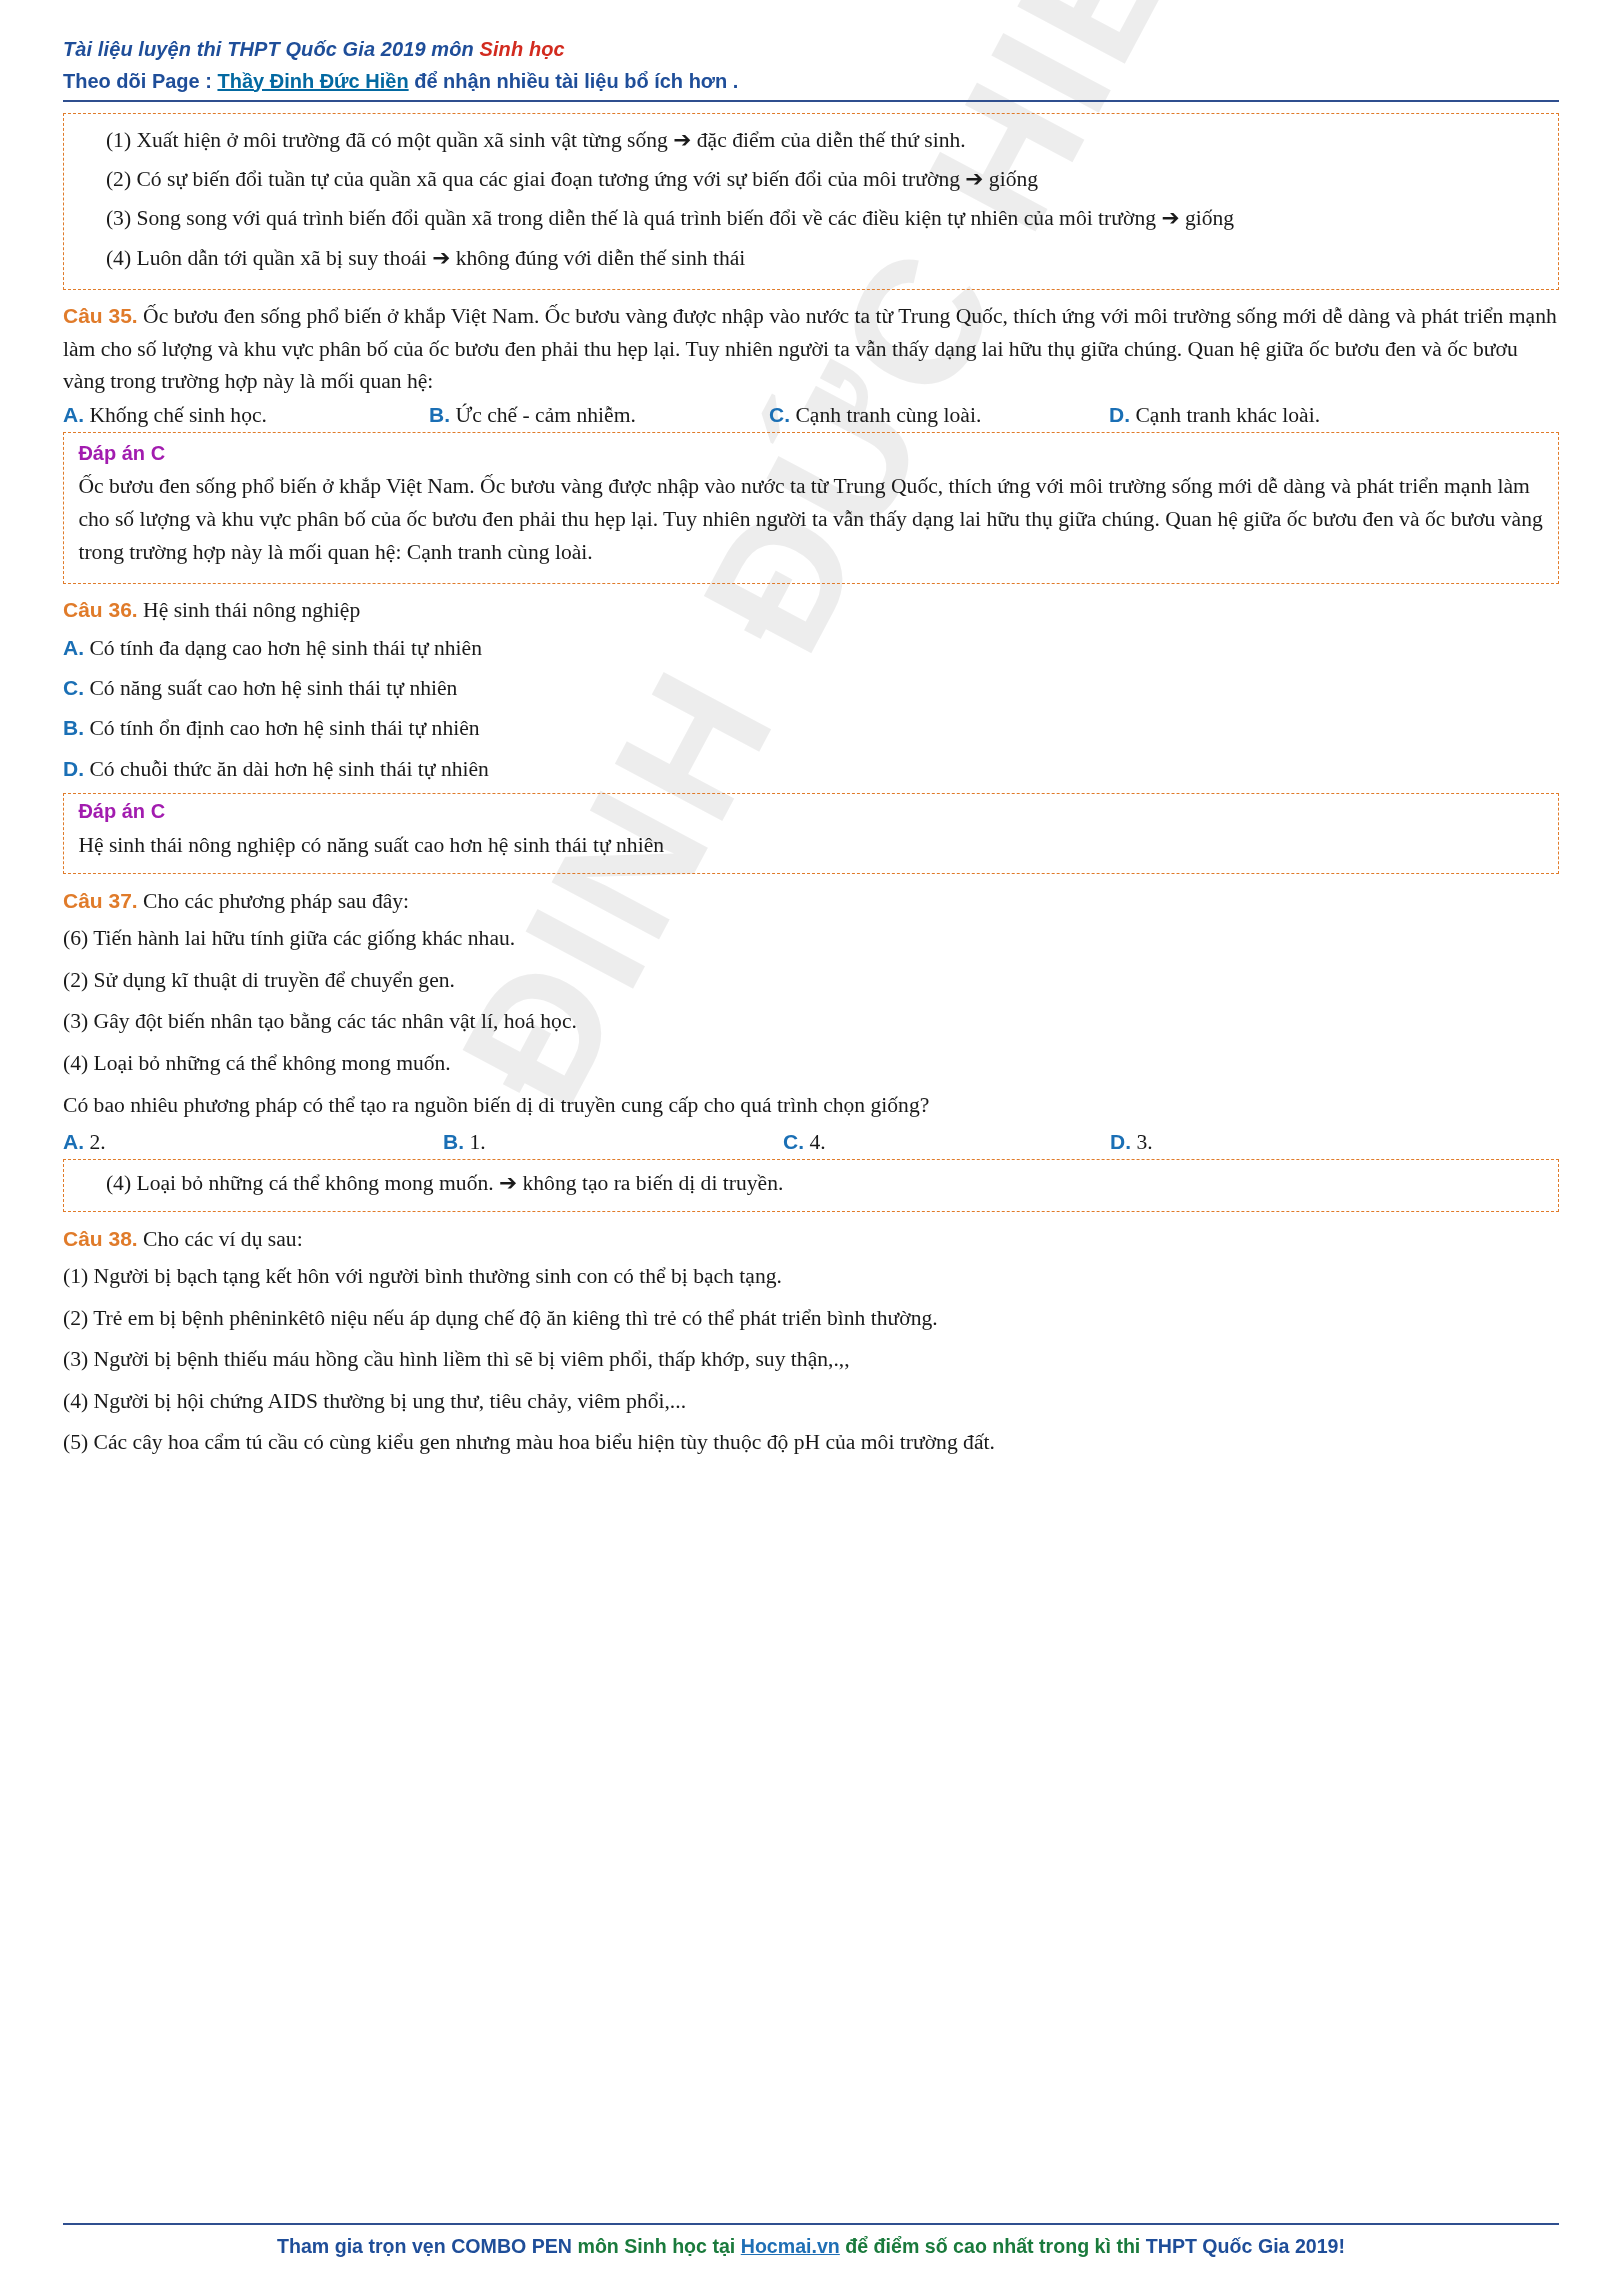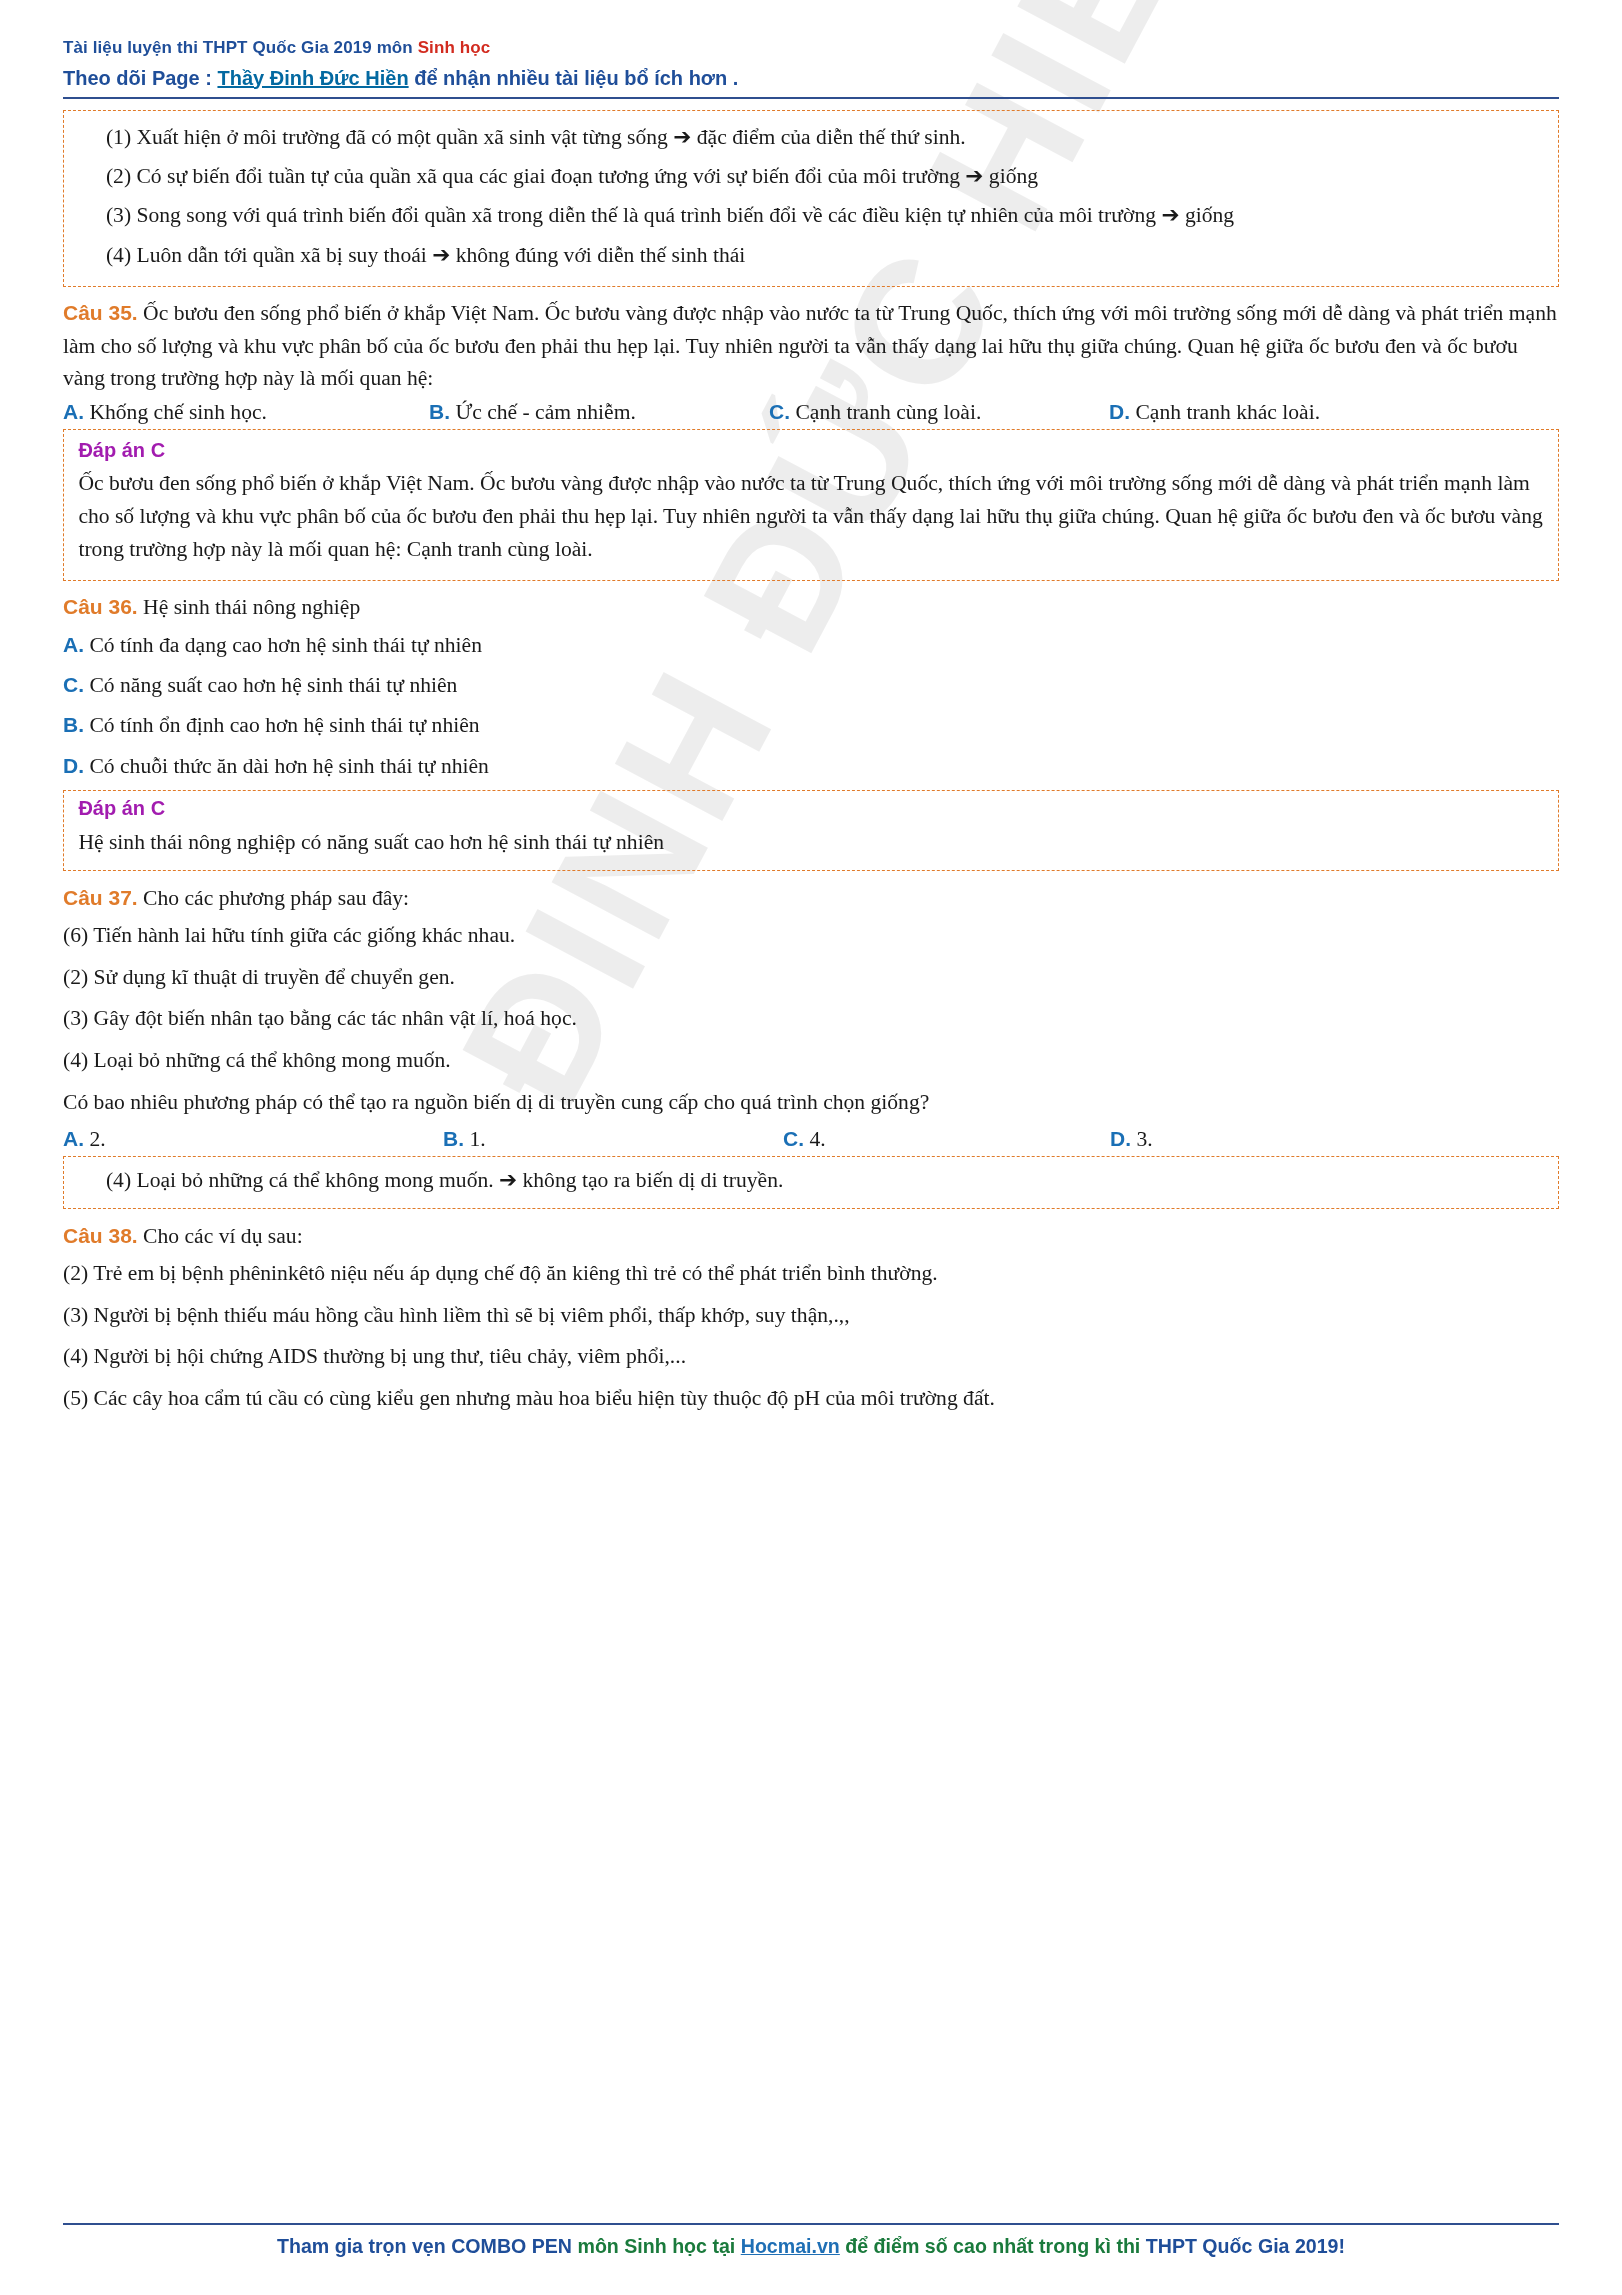--- a/index.html
+++ b/index.html
@@ -39,21 +39,21 @@
     transform: rotate(-62deg);
     transform-origin: 50% 50%;
     white-space: nowrap;
     text-align: center;
     line-height: 1;
   }
 
   
   .doc-header { position: relative; z-index: 2; font-family: "Liberation Sans", sans-serif; }
   .hdr-line1 {
-    font-size: 17px; font-weight: bold; color: #1f4e99; letter-spacing: 0.1px;
+    font-size: 20px; font-weight: bold; color: #1f4e99; letter-spacing: 0.1px; font-style: italic;
   }
   .hdr-line1 .red { color: #d22b1f; }
   .hdr-line2 {
     margin-top: 8.5px;
     font-size: 20px; font-weight: bold; color: #1f4e99;
   }
   .hdr-line2 .linkname { color: #0369a1; text-decoration: underline; }
   .hdr-line2 .tail { color: #1f4e99; }
   .hdr-rule {
     margin-top: 7.2px;
@@ -230,20 +230,21 @@
       <div class="box tight">
         <p class="para indent">(4) Loại bỏ những cá thể không mong muốn. ➔ không tạo ra biến dị di truyền.</p>
       </div>
     </div>
 
     <div>
       <p class="qhead">
         <span class="qnum">Câu 38.</span>
         <span>Cho các ví dụ sau:</span>
       </p>
+      <p class="list-line">(1) Người bị bạch tạng kết hôn với người bình thường sinh con có thể bị bạch tạng.</p>
       <p class="list-line">(2) Trẻ em bị bệnh phêninkêtô niệu nếu áp dụng chế độ ăn kiêng thì trẻ có thể phát triển bình thường.</p>
       <p class="list-line">(3) Người bị bệnh thiếu máu hồng cầu hình liềm thì sẽ bị viêm phổi, thấp khớp, suy thận,.,,</p>
       <p class="list-line">(4) Người bị hội chứng AIDS thường bị ung thư, tiêu chảy, viêm phổi,...</p>
       <p class="list-line">(5) Các cây hoa cẩm tú cầu có cùng kiểu gen nhưng màu hoa biểu hiện tùy thuộc độ pH của môi trường đất.</p>
     </div>
 
   </div>
 
   <div class="doc-footer">
     <div class="ftr-rule"></div>

